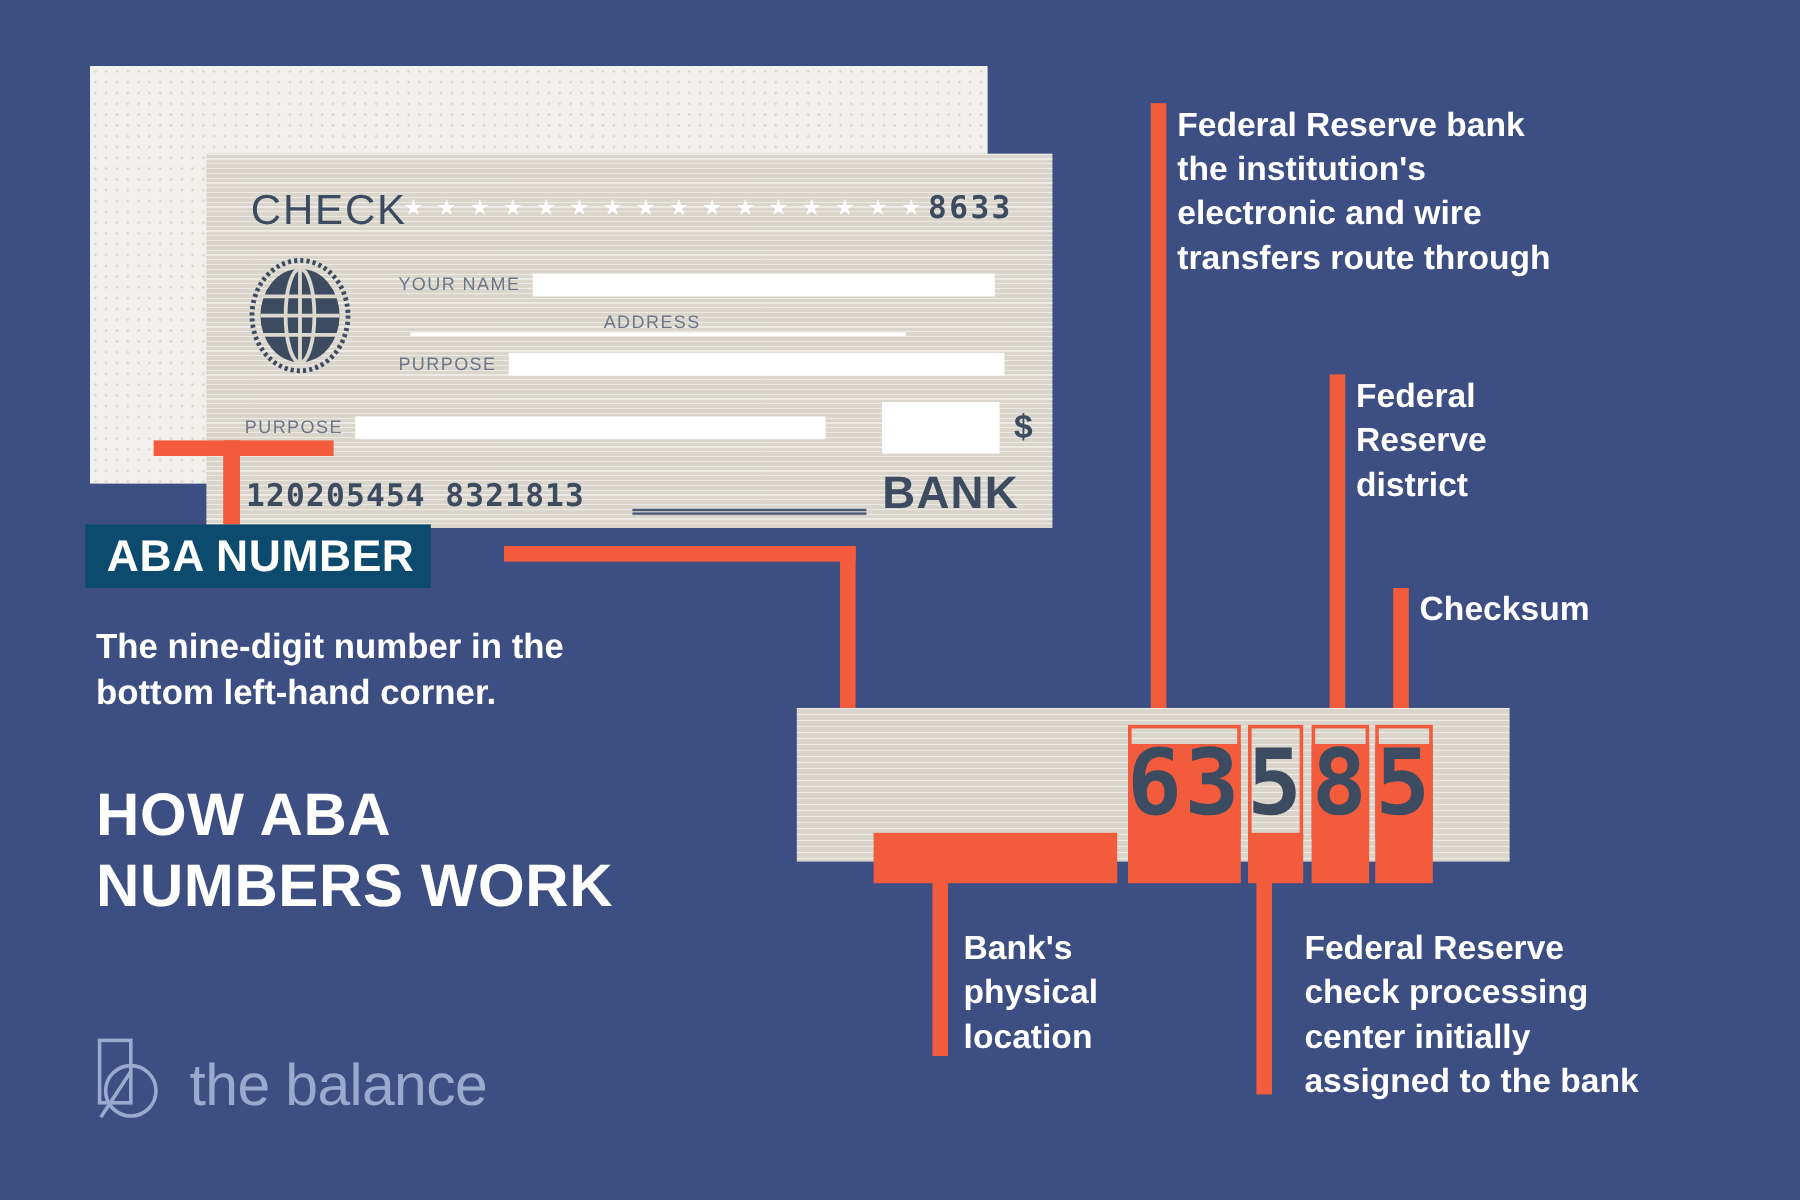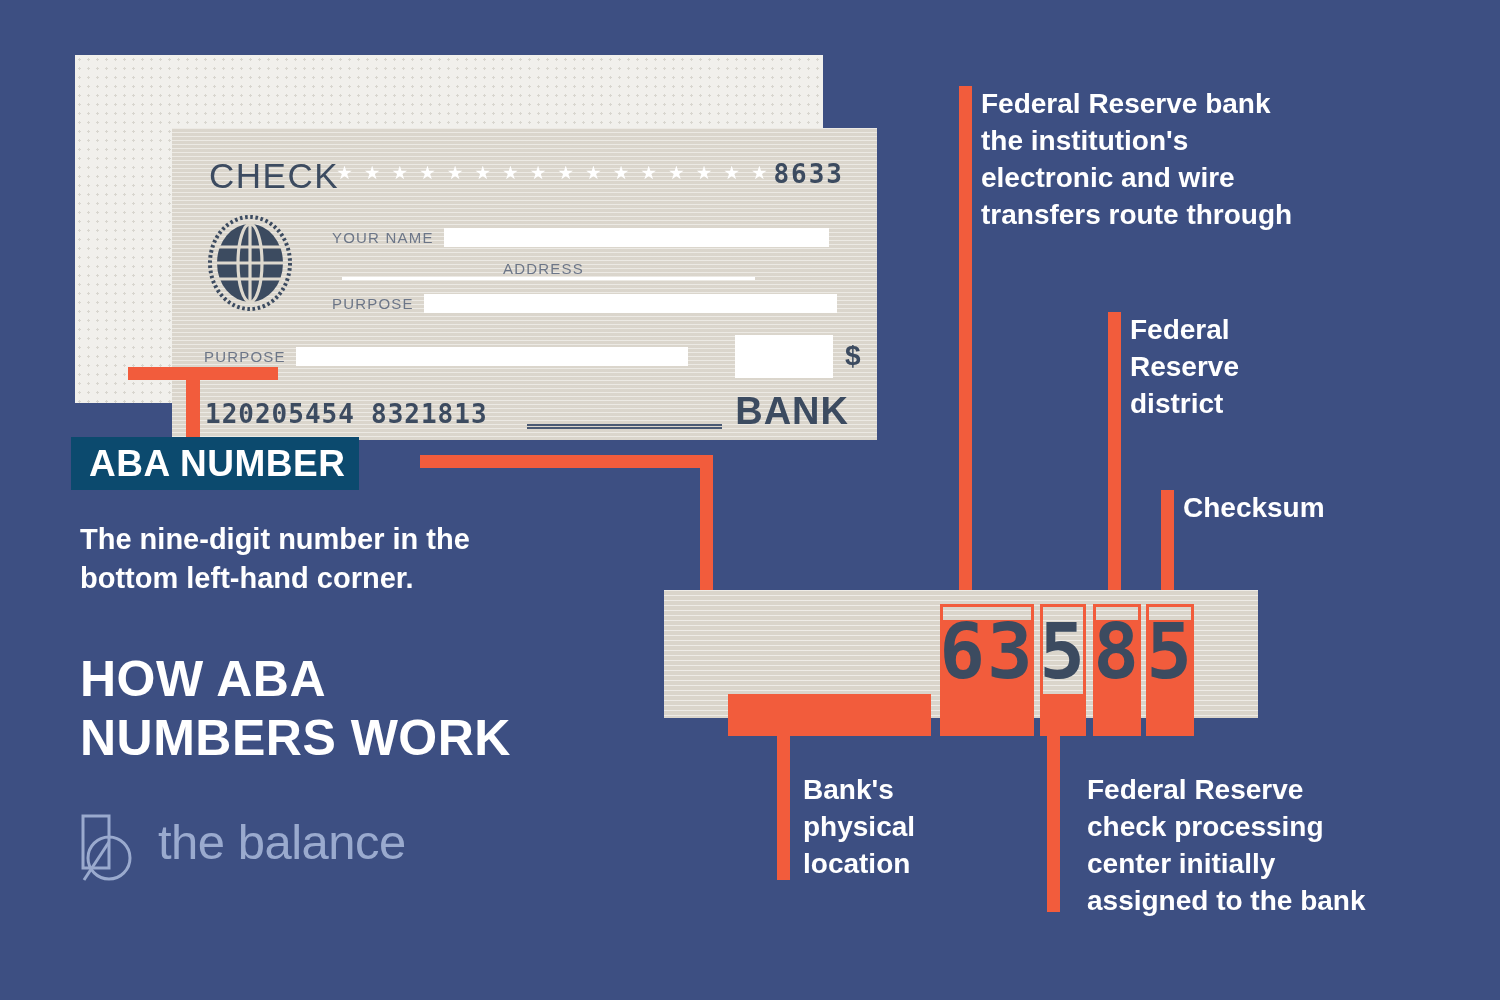--- a/index.html
+++ b/index.html
@@ -126,21 +126,21 @@
     position:absolute; left:80px; top:520px; width:560px;
     color:#ffffff; font-size:29px; font-weight:700; line-height:1.35;
   }
   #main-title {
     position:absolute; left:80px; top:650px; width:600px;
     color:#ffffff; font-size:50px; font-weight:700;
     line-height:1.18; letter-spacing:0.5px;
   }
 
   
-  #logo { position:absolute; left:80px; top:814px; display:flex; align-items:flex-start; gap:16px; }
+  #logo { position:absolute; left:80px; top:865px; display:flex; align-items:flex-end; gap:16px; }
   #logo-mark { width:62px; height:68px; }
   #logo-text {
     font-size:49px; font-weight:400; color:#9aaace; letter-spacing:-0.5px;
   }
 
   
   #num-panel {
     position:absolute; left:664px; top:590px; width:594px; height:128px;
     background:#ddd8ce;
     background-image:repeating-linear-gradient(

